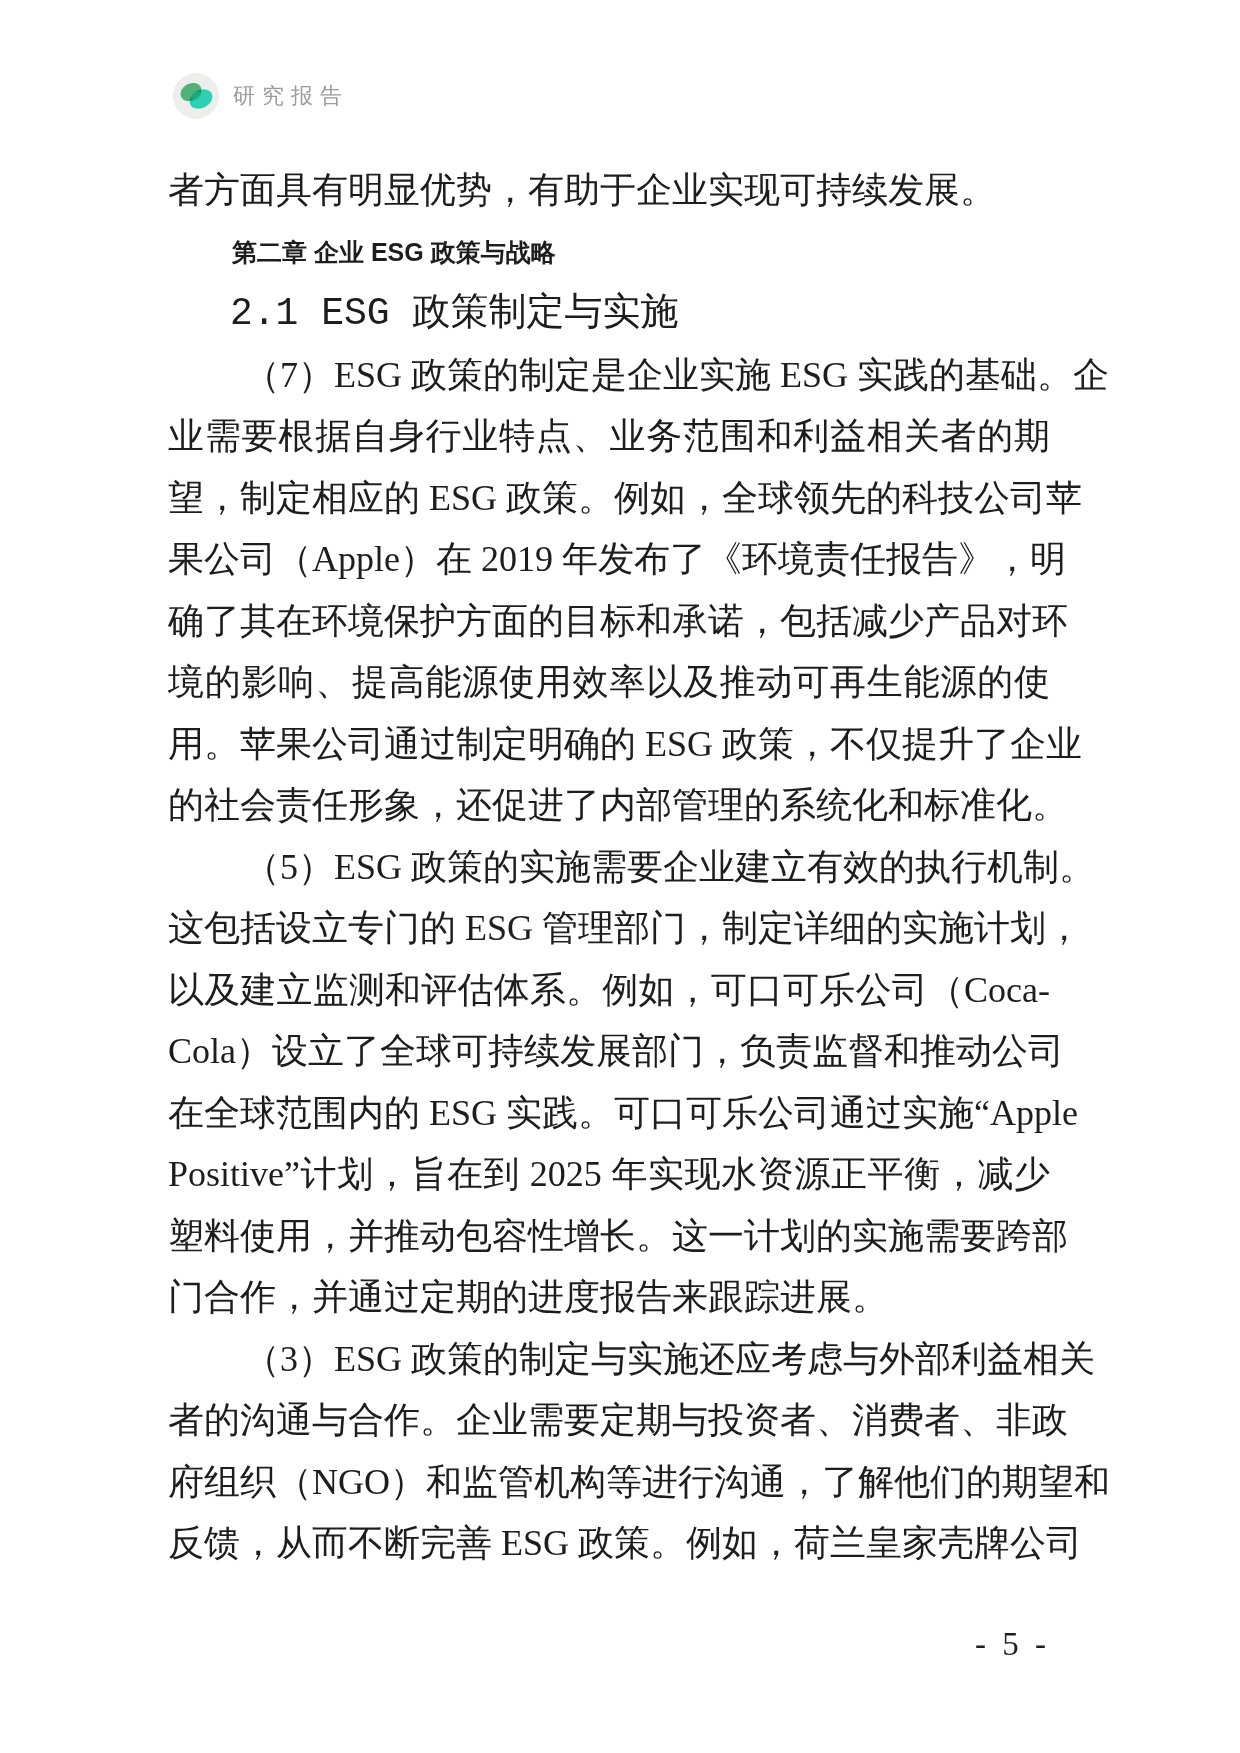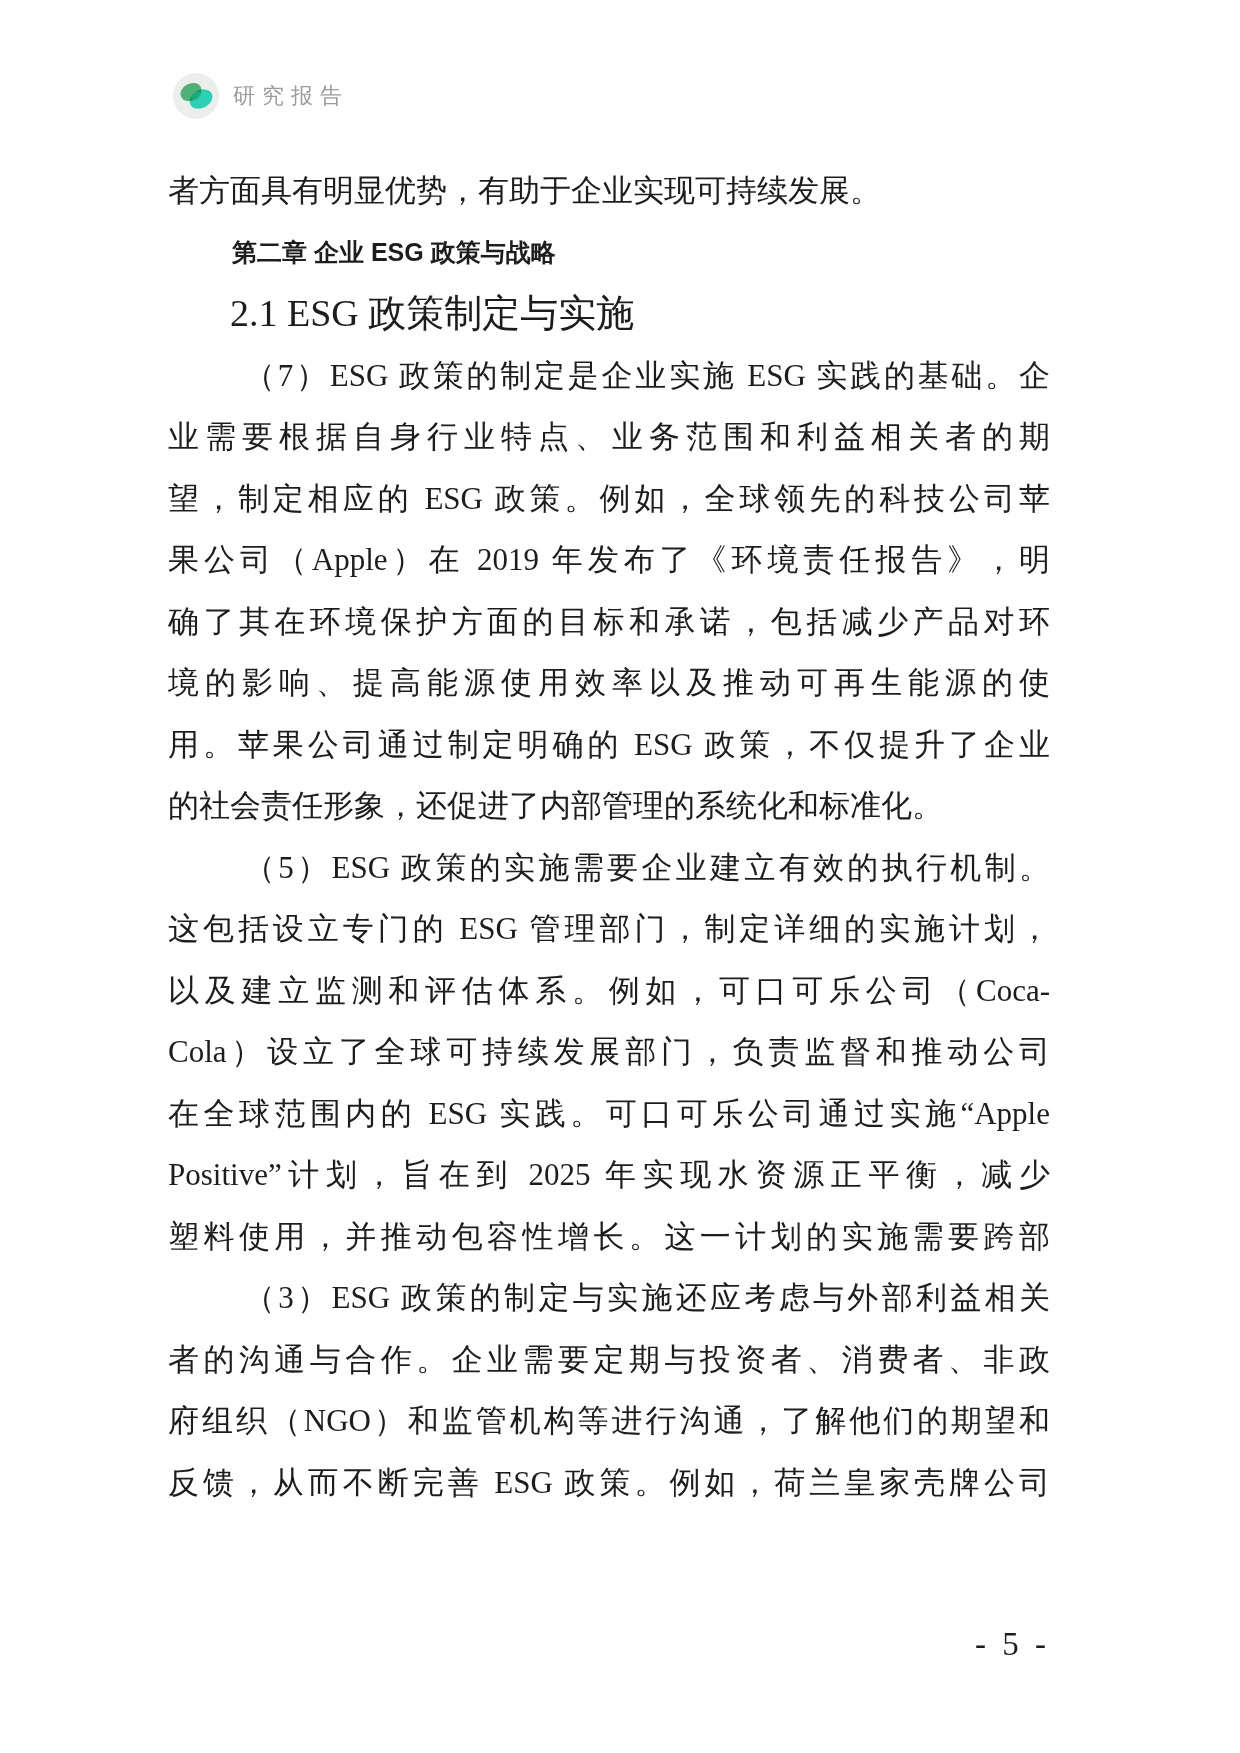--- a/index.html
+++ b/index.html
@@ -21,32 +21,32 @@
     font-size:22px; letter-spacing:7px;
     color:var(--brand-gray,#9b9b9b);
     font-family:"Liberation Serif","DejaVu Serif",serif;
   }
   
   .content {
     position:absolute; left:168px; top:160px; width:882px;
   }
   .line {
     height:61.5px; line-height:61.5px;
-    font-size:31px; color:var(--text,#1d1d1d);
+    font-size:36px; color:var(--text,#1d1d1d);
     white-space:nowrap;
     font-family:"Liberation Serif","DejaVu Serif",serif;
   }
   .line.justify { text-align:justify; text-align-last:justify; }
   .line.indent  { padding-left:76px; }
   .line.k-chapter {
     font-family:"Liberation Sans","DejaVu Sans",sans-serif;
     font-weight:bold; font-size:25px; padding-left:64px;
   }
   .line.k-section {
-    font-family:Liberation Serif, serif;
+    font-family:Liberation Mono, monospace;
     font-size:38px; padding-left:62px;
   }
   
   .footer {
     position:absolute; left:168px; top:1626px; width:882px;
     text-align:right; font-size:33px; color:var(--text,#1d1d1d);
     font-family:"Liberation Serif","DejaVu Serif",serif;
     letter-spacing:4px;
   }
 </style>
@@ -78,20 +78,21 @@
       <div class="line k-body justify">境的影响、提高能源使用效率以及推动可再生能源的使</div>
       <div class="line k-body justify">用。苹果公司通过制定明确的 ESG 政策，不仅提升了企业</div>
       <div class="line k-body">的社会责任形象，还促进了内部管理的系统化和标准化。</div>
       <div class="line k-body indent justify">（5）ESG 政策的实施需要企业建立有效的执行机制。</div>
       <div class="line k-body justify">这包括设立专门的 ESG 管理部门，制定详细的实施计划，</div>
       <div class="line k-body justify">以及建立监测和评估体系。例如，可口可乐公司（Coca-</div>
       <div class="line k-body justify">Cola）设立了全球可持续发展部门，负责监督和推动公司</div>
       <div class="line k-body justify">在全球范围内的 ESG 实践。可口可乐公司通过实施“Apple</div>
       <div class="line k-body justify">Positive”计划，旨在到 2025 年实现水资源正平衡，减少</div>
       <div class="line k-body justify">塑料使用，并推动包容性增长。这一计划的实施需要跨部</div>
+      <div class="line k-body">门合作，并通过定期的进度报告来跟踪进展。</div>
       <div class="line k-body indent justify">（3）ESG 政策的制定与实施还应考虑与外部利益相关</div>
       <div class="line k-body justify">者的沟通与合作。企业需要定期与投资者、消费者、非政</div>
       <div class="line k-body justify">府组织（NGO）和监管机构等进行沟通，了解他们的期望和</div>
       <div class="line k-body justify">反馈，从而不断完善 ESG 政策。例如，荷兰皇家壳牌公司</div>
     </main>
 
   <div class="footer">- 5 -</div>
 
 </div>
 

